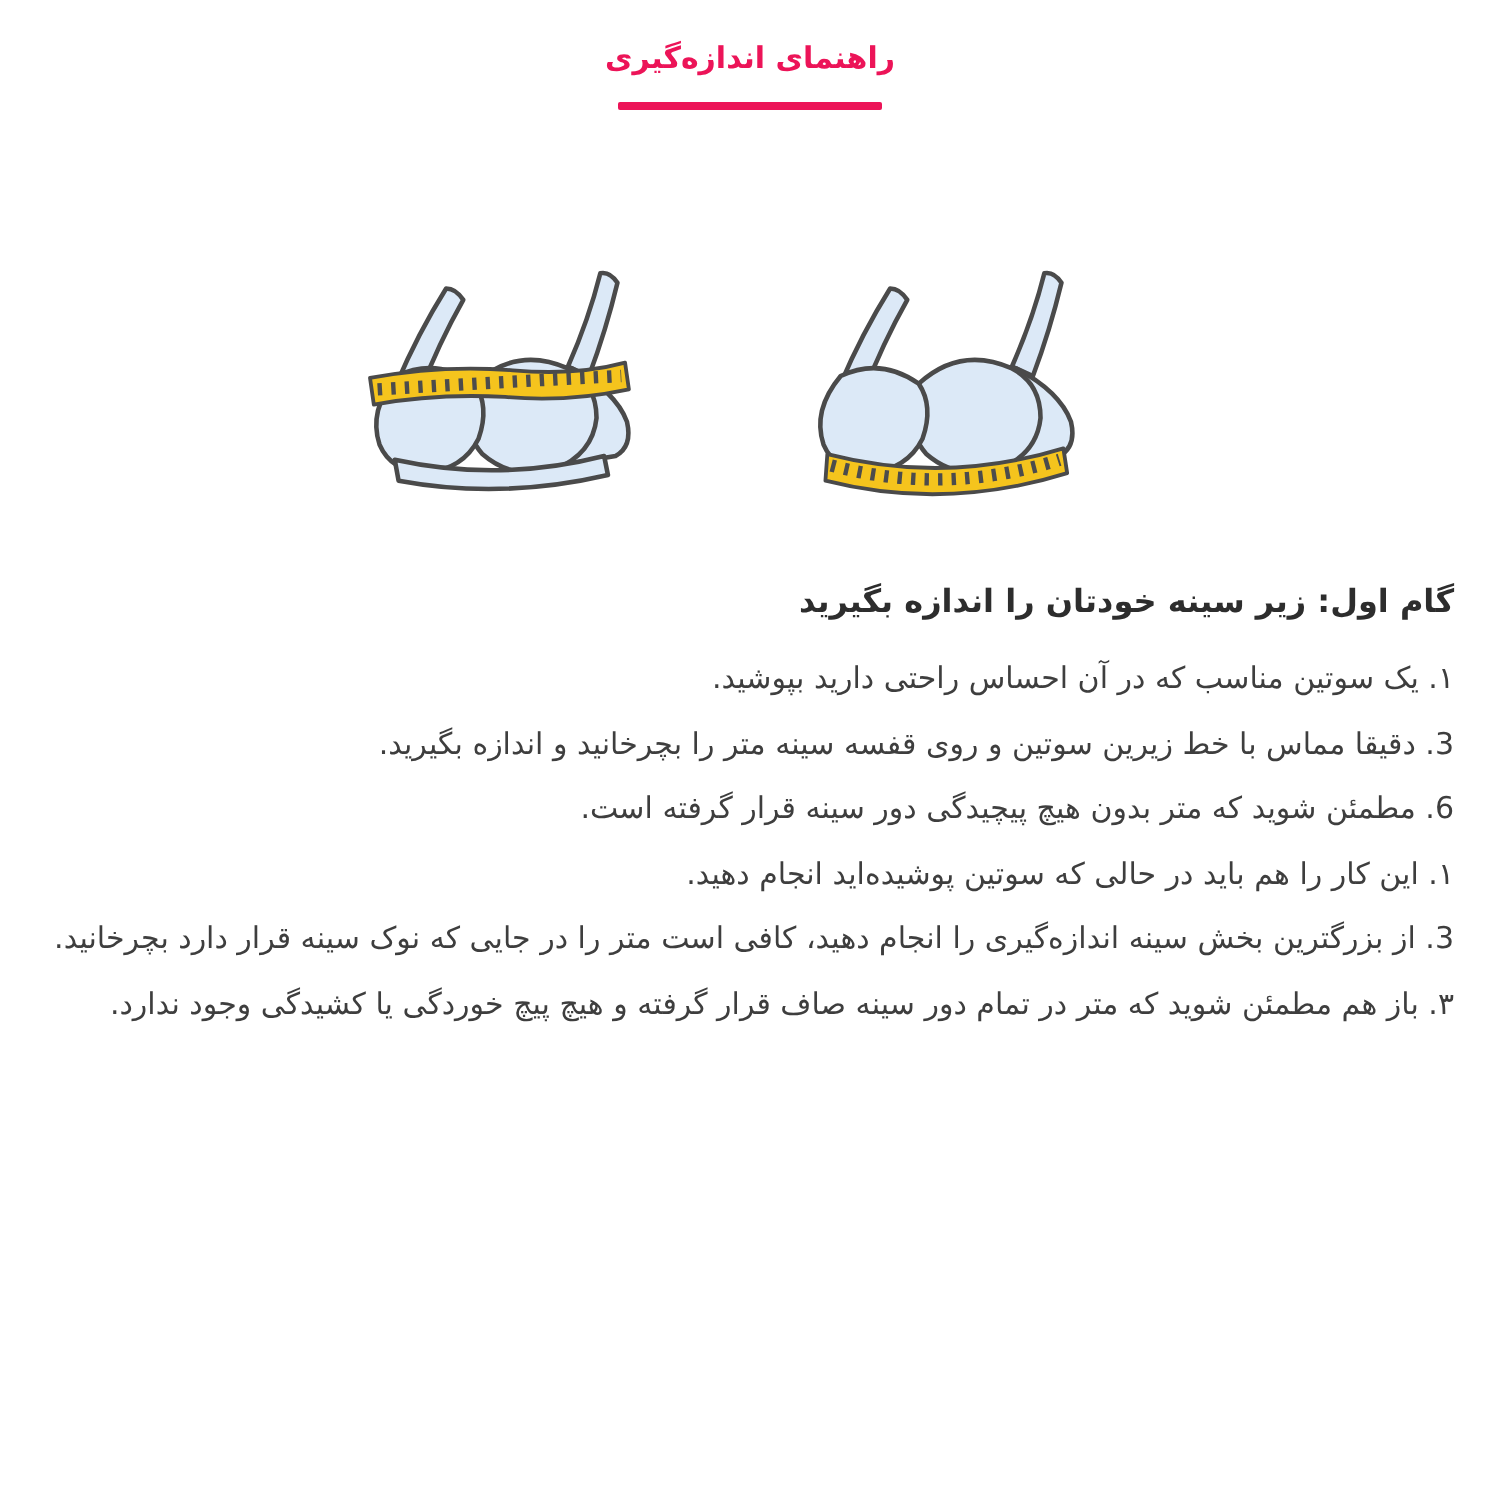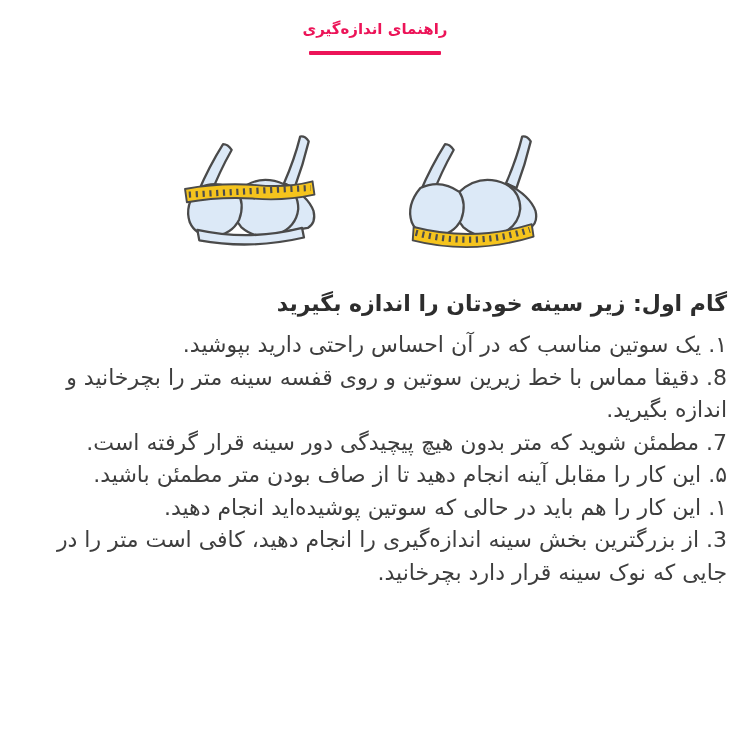--- a/index.html
+++ b/index.html
@@ -40,28 +40,28 @@
     gap: 26px;
     margin-top: 74px;
   }
   .bra-svg { width: 196px; height: 138px; display: block; }
   .bra-part { fill: var(--bra-fill, #dce9f7); stroke: var(--bra-outline, #4a4a4a); stroke-width: 2.4; stroke-linejoin: round; }
   .tape { fill: var(--tape-fill, #f5c41d); stroke: var(--bra-outline, #4a4a4a); stroke-width: 2; stroke-linejoin: round; }
   .tape-ticks { fill: none; stroke: #4c4c4c; stroke-width: 6.5; }
   
   .content { margin-top: 24px; }
   .section-heading {
-    font-size: 22px;
+    font-size: 16px;
     font-weight: bold;
     color: #2d2d2d;
     text-align: right;
     margin: 23px 0 13px;
   }
   .step-item {
-    font-size: 22px;
+    font-size: 15px;
     color: var(--text, #3e3e3e);
     line-height: 32.5px;
   }
 </style>
 </head>
 <body>
 
 <div class="page">
 
   <header class="page-header">
@@ -96,25 +96,25 @@
       </g>
     </svg>
 
   </div>
 
   <main class="content">
 
     <section>
       <h2 class="section-heading">گام اول: زیر سینه خودتان را اندازه بگیرید</h2>
       <p class="step-item">۱. یک سوتین مناسب که در آن احساس راحتی دارید بپوشید.</p>
-      <p class="step-item">8. دقیقا مماس با خط زیرین سوتین و روی قفسه سینه متر را بچرخانید و اندازه بگیرید.</p>
-      <p class="step-item">7. مطمئن شوید که متر بدون هیچ پیچیدگی دور سینه قرار گرفته است.</p>
-      <p class="step-item">۵. این کار را مقابل آینه انجام دهید تا از صاف بودن متر مطمئن باشید.</p>
+      <p class="step-item">3. دقیقا مماس با خط زیرین سوتین و روی قفسه سینه متر را بچرخانید و اندازه بگیرید.</p>
+      <p class="step-item">6. مطمئن شوید که متر بدون هیچ پیچیدگی دور سینه قرار گرفته است.</p>
     </section>
 
     <section>
       <p class="step-item">۱. این کار را هم باید در حالی که سوتین پوشیده‌اید انجام دهید.</p>
       <p class="step-item">3. از بزرگترین بخش سینه اندازه‌گیری را انجام دهید، کافی است متر را در جایی که نوک سینه قرار دارد بچرخانید.</p>
+      <p class="step-item">۳. باز هم مطمئن شوید که متر در تمام دور سینه صاف قرار گرفته و هیچ پیچ خوردگی یا کشیدگی وجود ندارد.</p>
     </section>
 
   </main>
 
 </div>
 
 </body></html>

